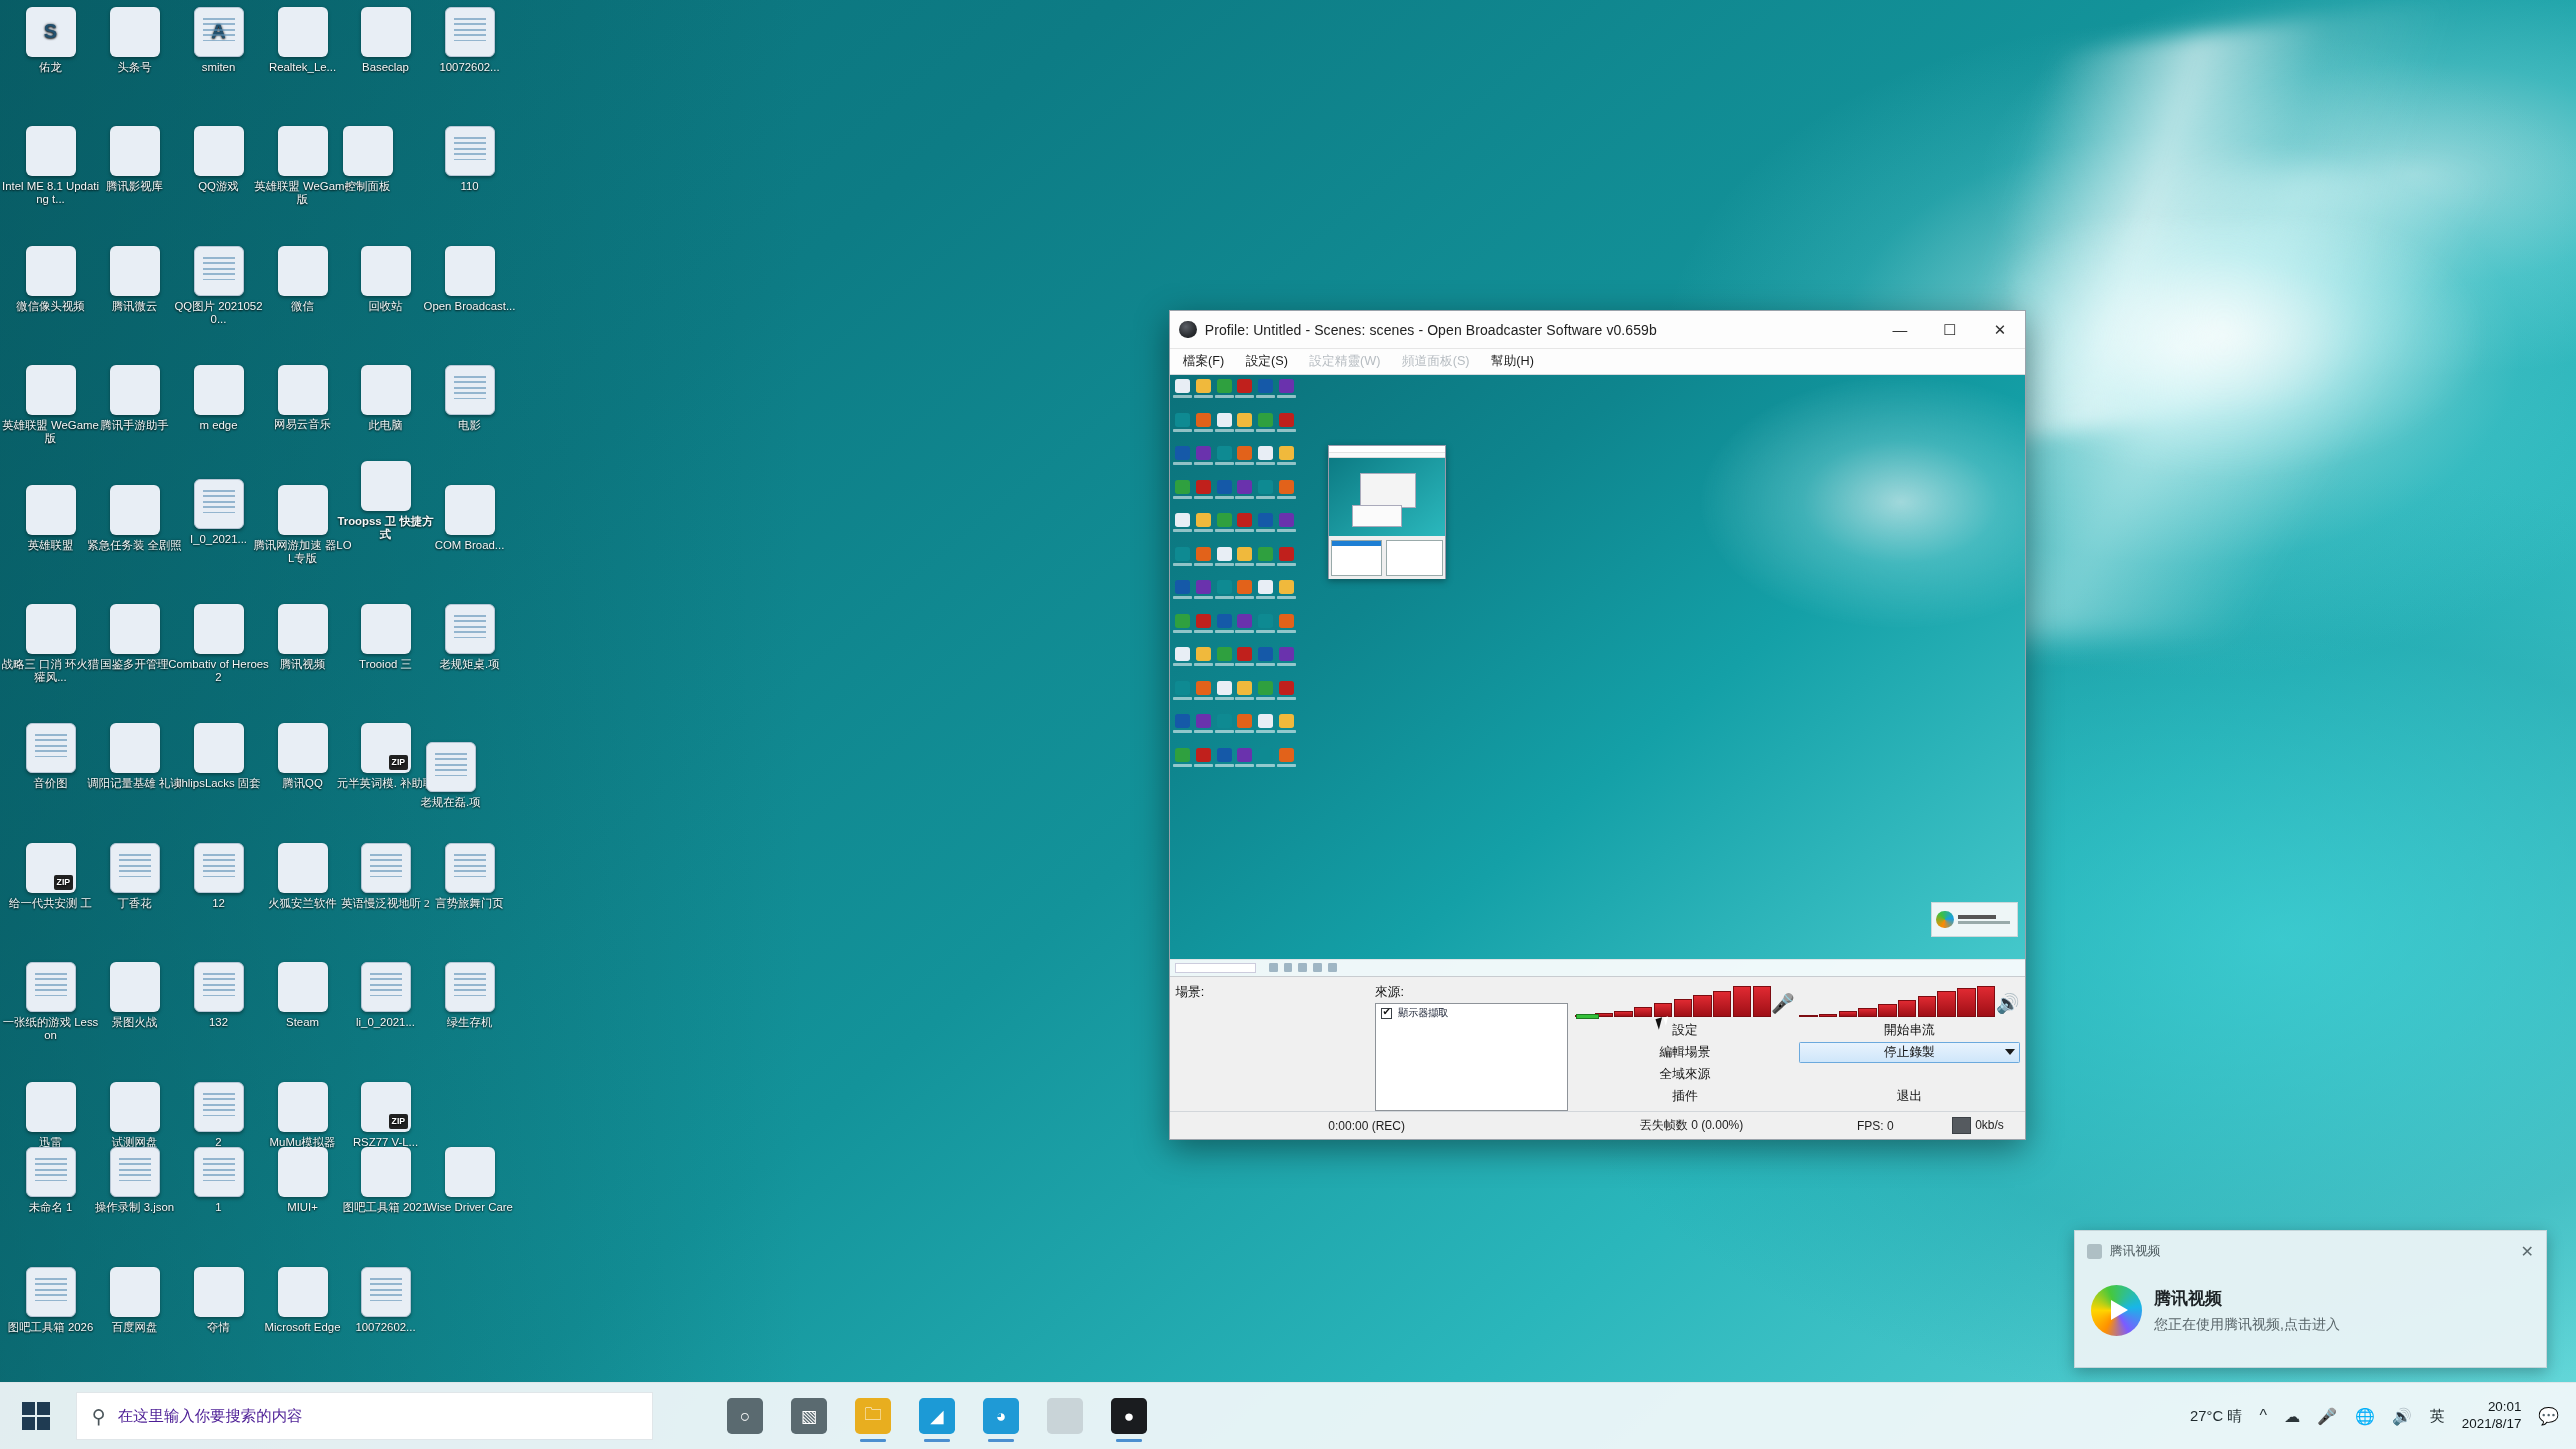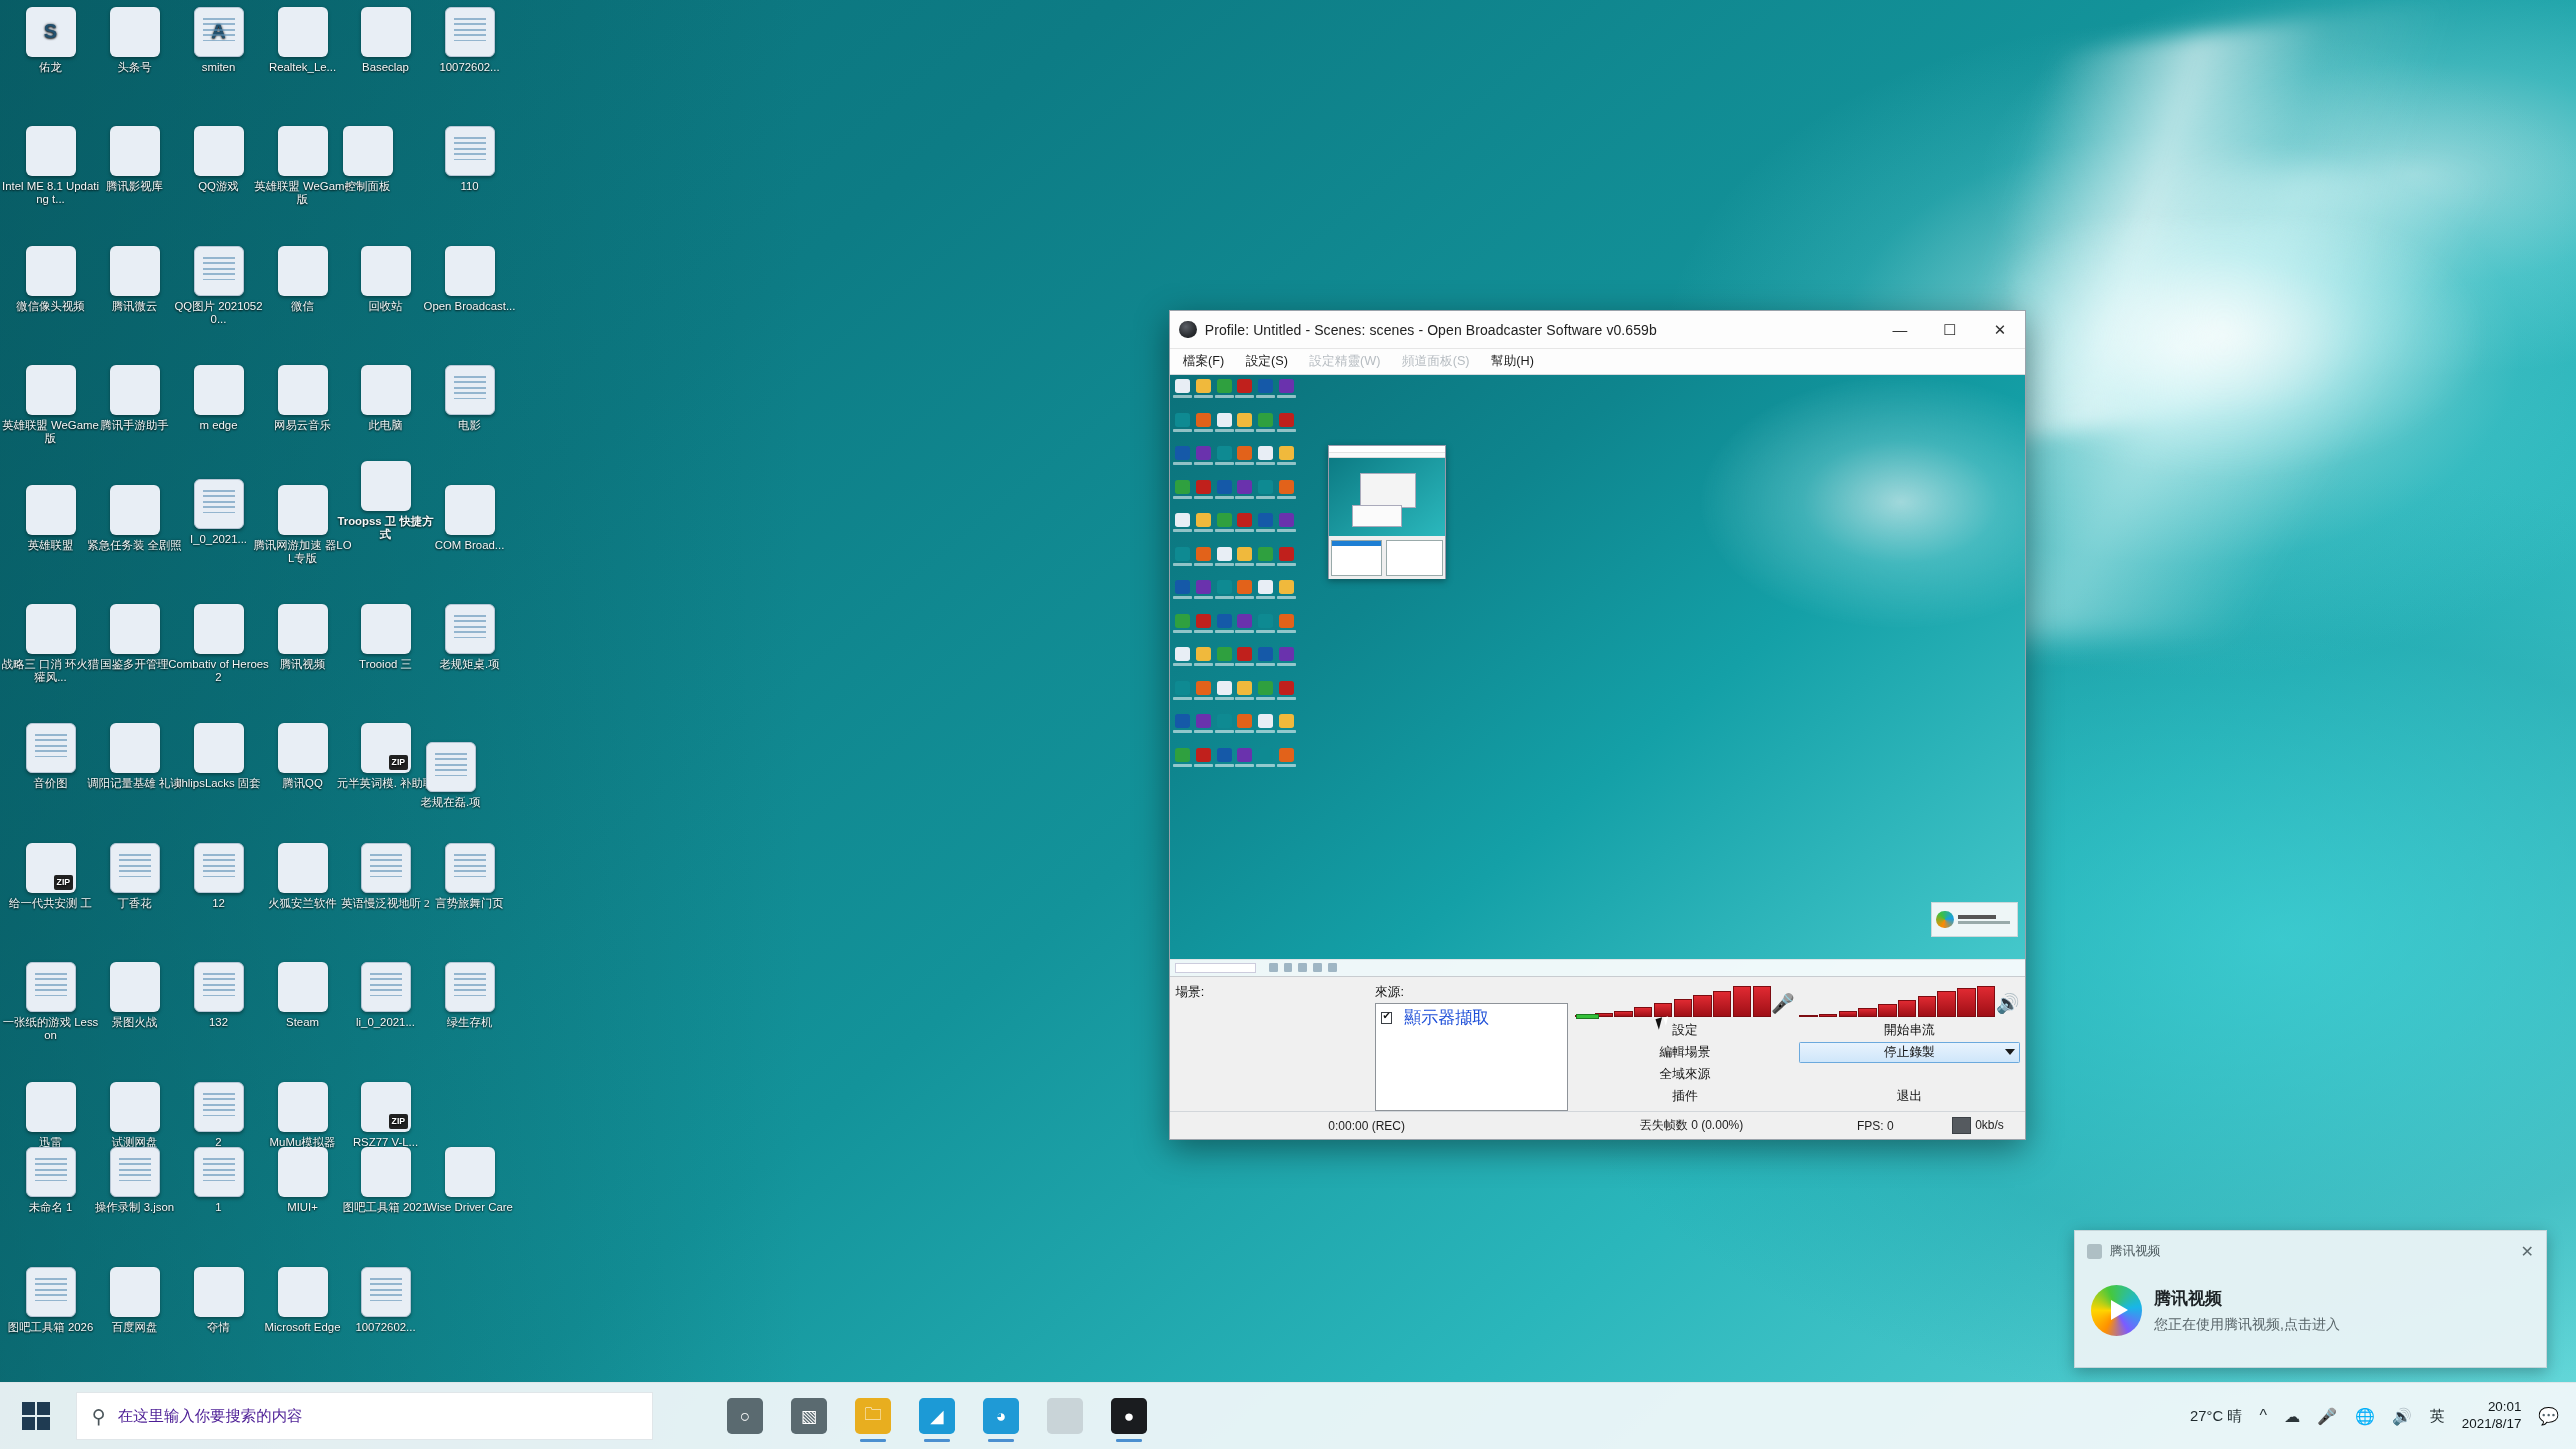--- a/index.html
+++ b/index.html
@@ -149,21 +149,21 @@
   #obs-controls{
     flex:0 0 auto; height:134px; background:#f0f0f0; display:flex; padding:6.7px 5.4px 0 5.4px; gap:6.7px;
   }
   .panel{ display:flex; flex-direction:column; }
   .panel-label{ font-size:12.7px; color:#111; margin-bottom:2px; }
   .listbox{ background:#fff; border:0.7px solid #8e9399; flex:1; overflow:hidden; }
   .listrow{ font-size:12.7px; color:#111; padding:1.3px 4px; white-space:nowrap; }
   .listrow.selected{ background:#2686d6; color:#fff; }
   #scenes-panel{ width:193px; }
   #sources-panel{ width:193px; }
-  .srcrow{ display:flex; align-items:center; gap:12px; font-size:17px; color:#1d4ed8; padding:2.7px 4.7px; }
+  .srcrow{ display:flex; align-items:center; gap:6px; font-size:10px; color:#0f172a; padding:2.7px 4.7px; }
   .chk{ width:11.4px; height:11.4px; border:1px solid #3a3f45; background:#fff; position:relative; flex:0 0 auto; }
   .chk:after{ content:"✔"; position:absolute; left:0.7px; top:-2.7px; font-size:10px; color:#111; }
 
   #meters-buttons{ flex:1; display:flex; flex-direction:column; }
   #meters{ height:35px; display:flex; align-items:flex-end; gap:4px; padding-bottom:1.3px; }
   .meter{ flex:1; height:31px; position:relative; display:flex; align-items:flex-end; gap:1.3px; }
   .meter .bars{ flex:1; display:flex; align-items:flex-end; gap:1.3px; height:100%; }
   .meter .bars span{ flex:1; background:linear-gradient(180deg,#e02a32 0%,#9f0f16 100%); border:0.7px solid #7d0c11; }
   .meter .gtick{ position:absolute; left:1.3px; bottom:-1.3px; width:23px; height:4.7px; background:#35c03a; border:0.7px solid #1d7a22; }
   .meter .ico{ width:23px; height:27px; flex:0 0 auto; display:flex; align-items:center; justify-content:center; font-size:19px; color:#c0272e; }
@@ -326,21 +326,21 @@
       <span class="lbl">英雄联盟 WeGame版</span>
     </div>
     <div class="dicon" style="left: 84px; top: 358px;">
       <div class="glyph g-orange"></div>
       <span class="lbl">腾讯手游助手</span>
     </div>
     <div class="dicon" style="left: 168px; top: 358px;">
       <div class="glyph g-edge"></div>
       <span class="lbl">m edge</span>
     </div>
-    <div class="dicon" style="left: 252px; top: 358px;">
+    <div class="dicon" style="left: 252px; top: 358px; font-family: Liberation Mono, monospace;">
       <div class="glyph g-red"></div>
       <span class="lbl">网易云音乐</span>
     </div>
     <div class="dicon" style="left: 335px; top: 358px;">
       <div class="glyph g-pc"></div>
       <span class="lbl">此电脑</span>
     </div>
     <div class="dicon" style="left: 419px; top: 358px;">
       <div class="glyph g-doc"></div>
       <span class="lbl">电影</span>

